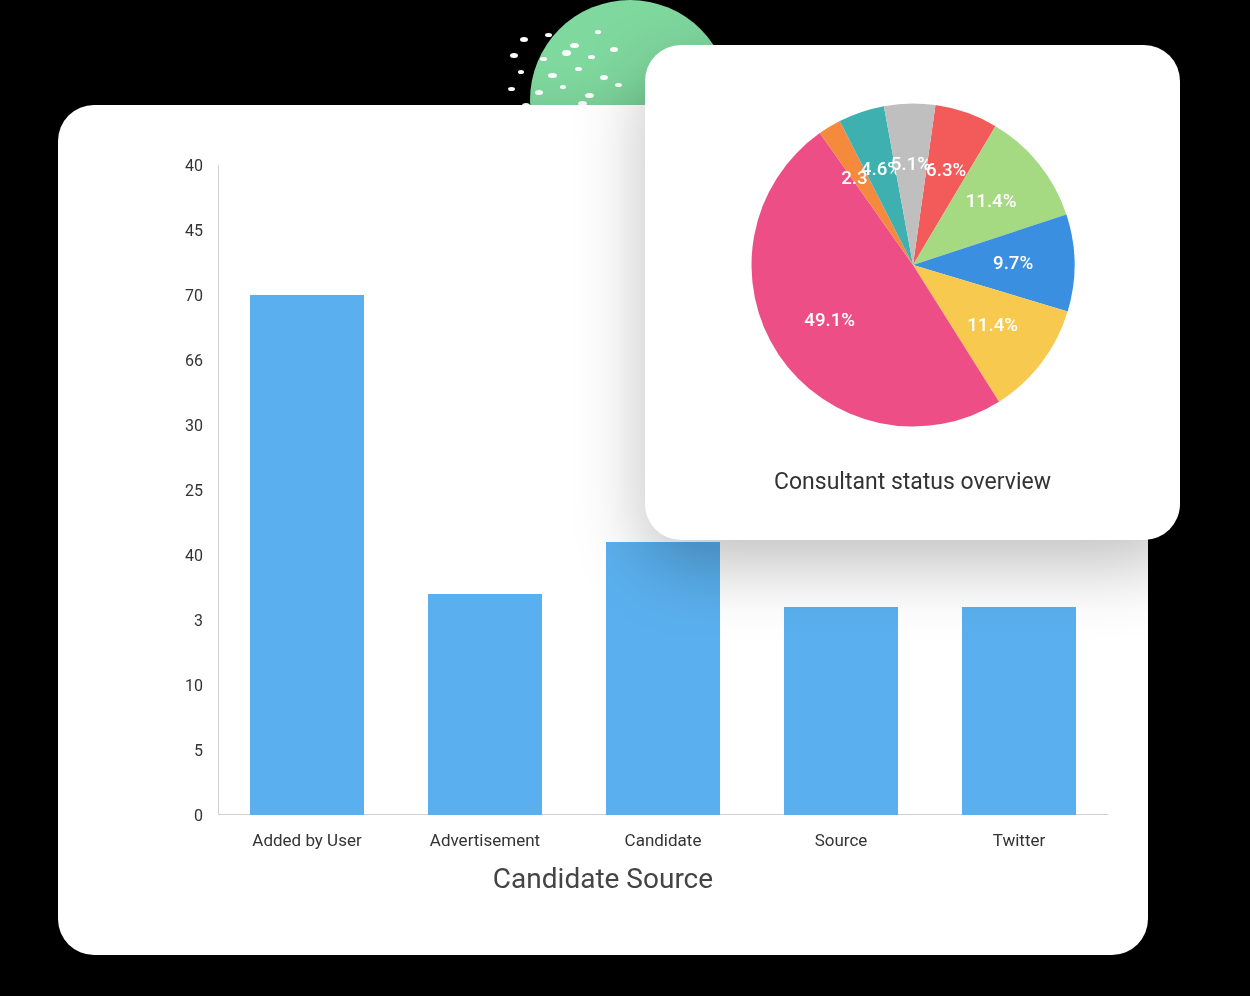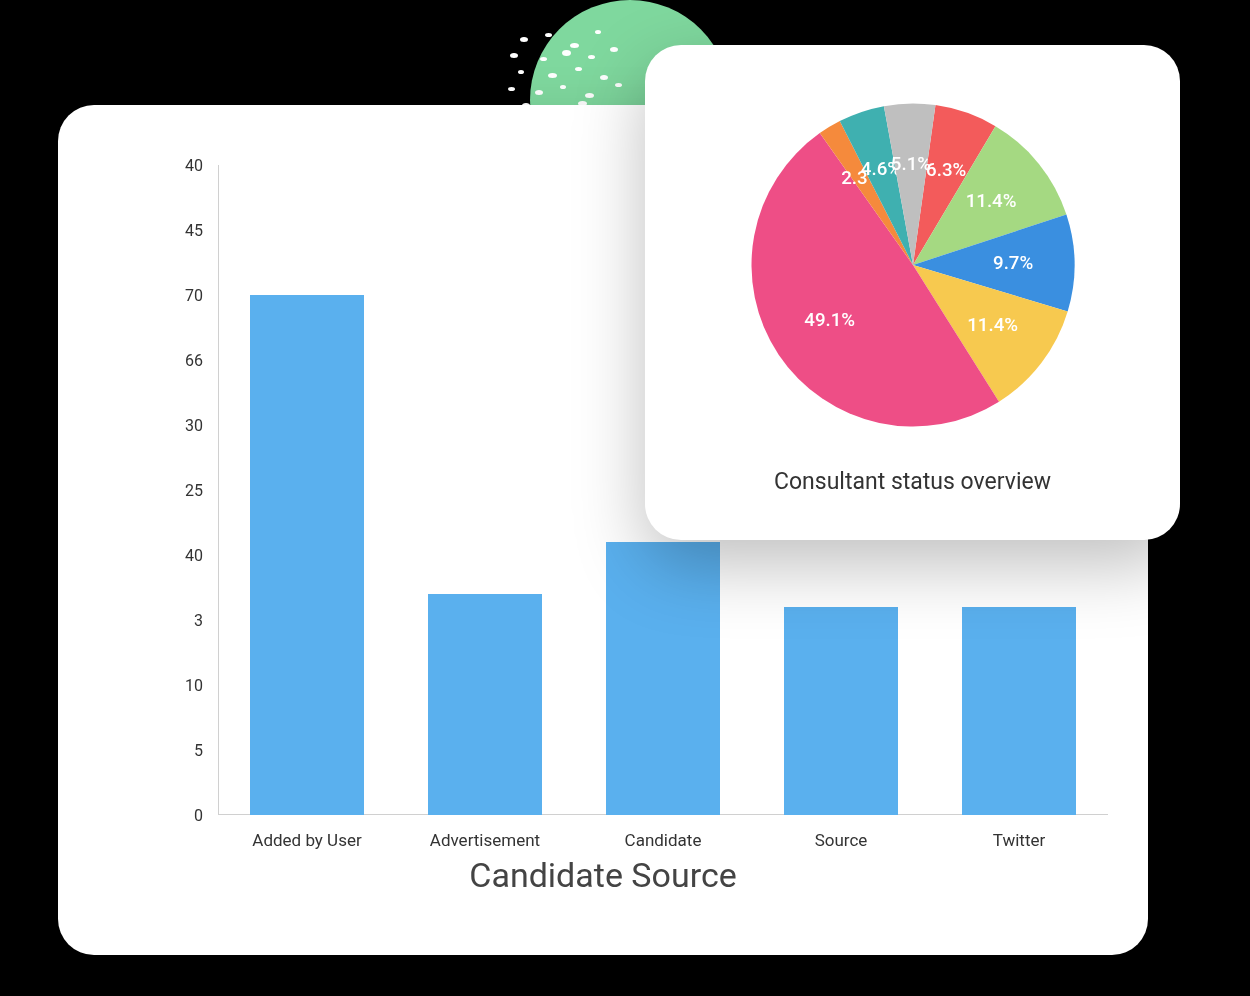--- a/index.html
+++ b/index.html
@@ -146,21 +146,21 @@
       font-size: 17px;
       color: #333;
     }
     
     .bar-title {
       position: absolute;
       bottom: 60px;
       left: 0;
       right: 0;
       text-align: center;
-      font-size: 34px;
+      font-size: 28px;
       color: #444;
       font-weight: 400;
     }
     
     .pie-container {
       position: absolute;
       top: 50px;
       left: 50%;
       transform: translateX(-50%);
       width: 340px;

